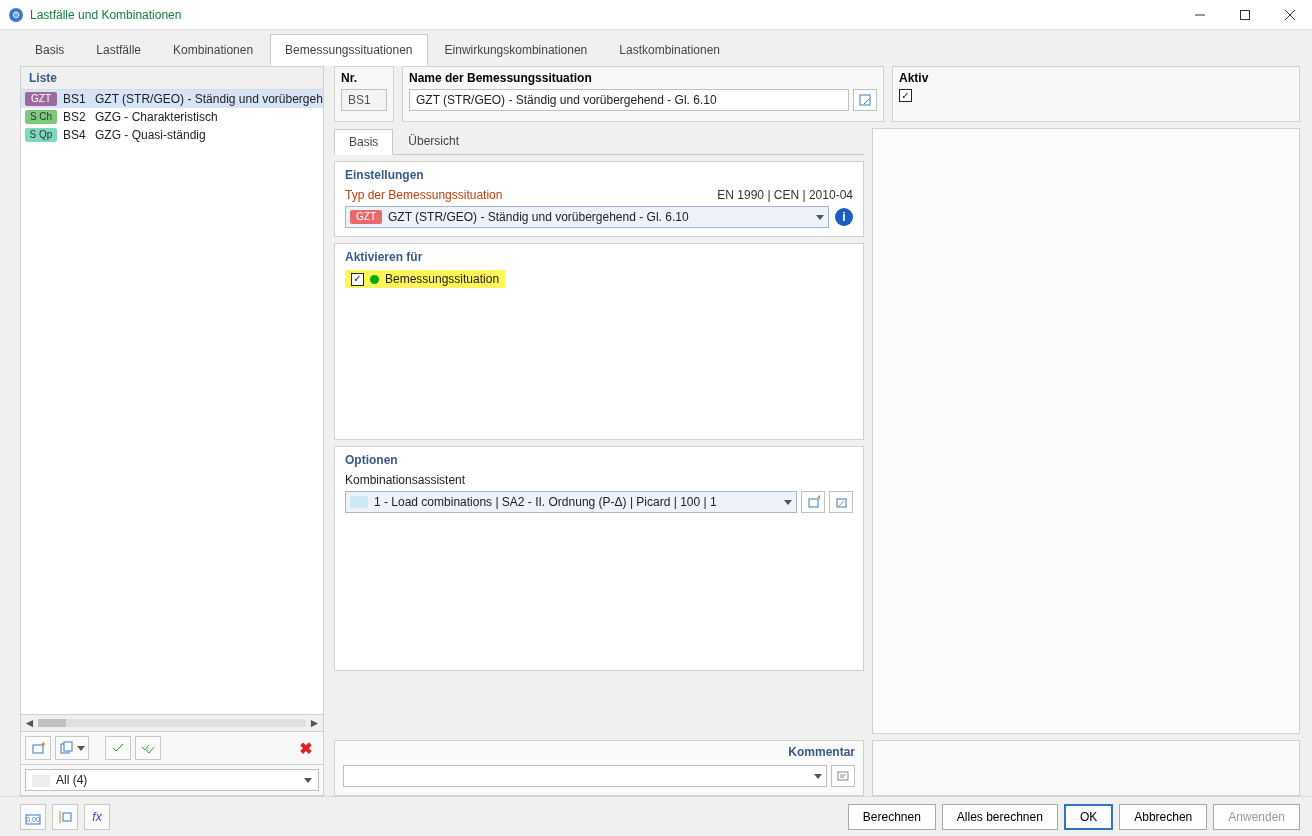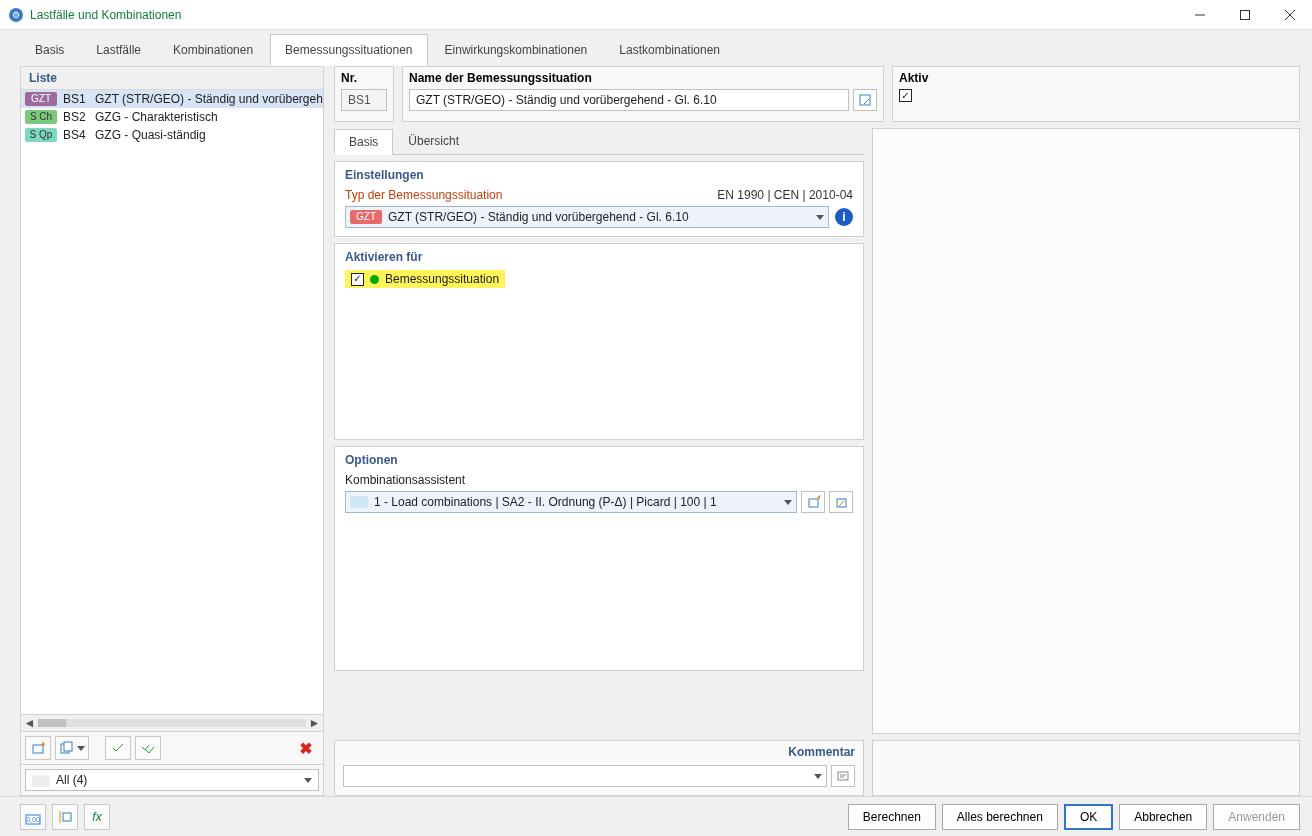--- a/index.html
+++ b/index.html
@@ -324,20 +324,20 @@
         <rect x="1" y="6" width="14" height="9" fill="#fff" stroke="#3a7cc8"></rect>
         <text x="8" y="13" font-size="7" text-anchor="middle" fill="#3a7cc8">0,00</text>
       </svg>
     </div>
   <div class="foot-icon">
       <svg width="16" height="16">
         <line x1="3" y1="2" x2="3" y2="14" stroke="#d80"></line>
         <rect x="6" y="4" width="8" height="8" fill="none" stroke="#3a7cc8"></rect>
       </svg>
     </div>
-  <div class="foot-icon" style="color:#15803d;font-style:italic">fx</div>
+  <div class="foot-icon" style="color:#6d28d9;font-style:italic">fx</div>
   <div class="f-spacer"></div>
   <button class="f-btn">Berechnen</button>
   <button class="f-btn">Alles berechnen</button>
   <button class="f-btn primary">OK</button>
   <button class="f-btn">Abbrechen</button>
   <button class="f-btn disabled">Anwenden</button>
 </div>
 
 </body></html>

